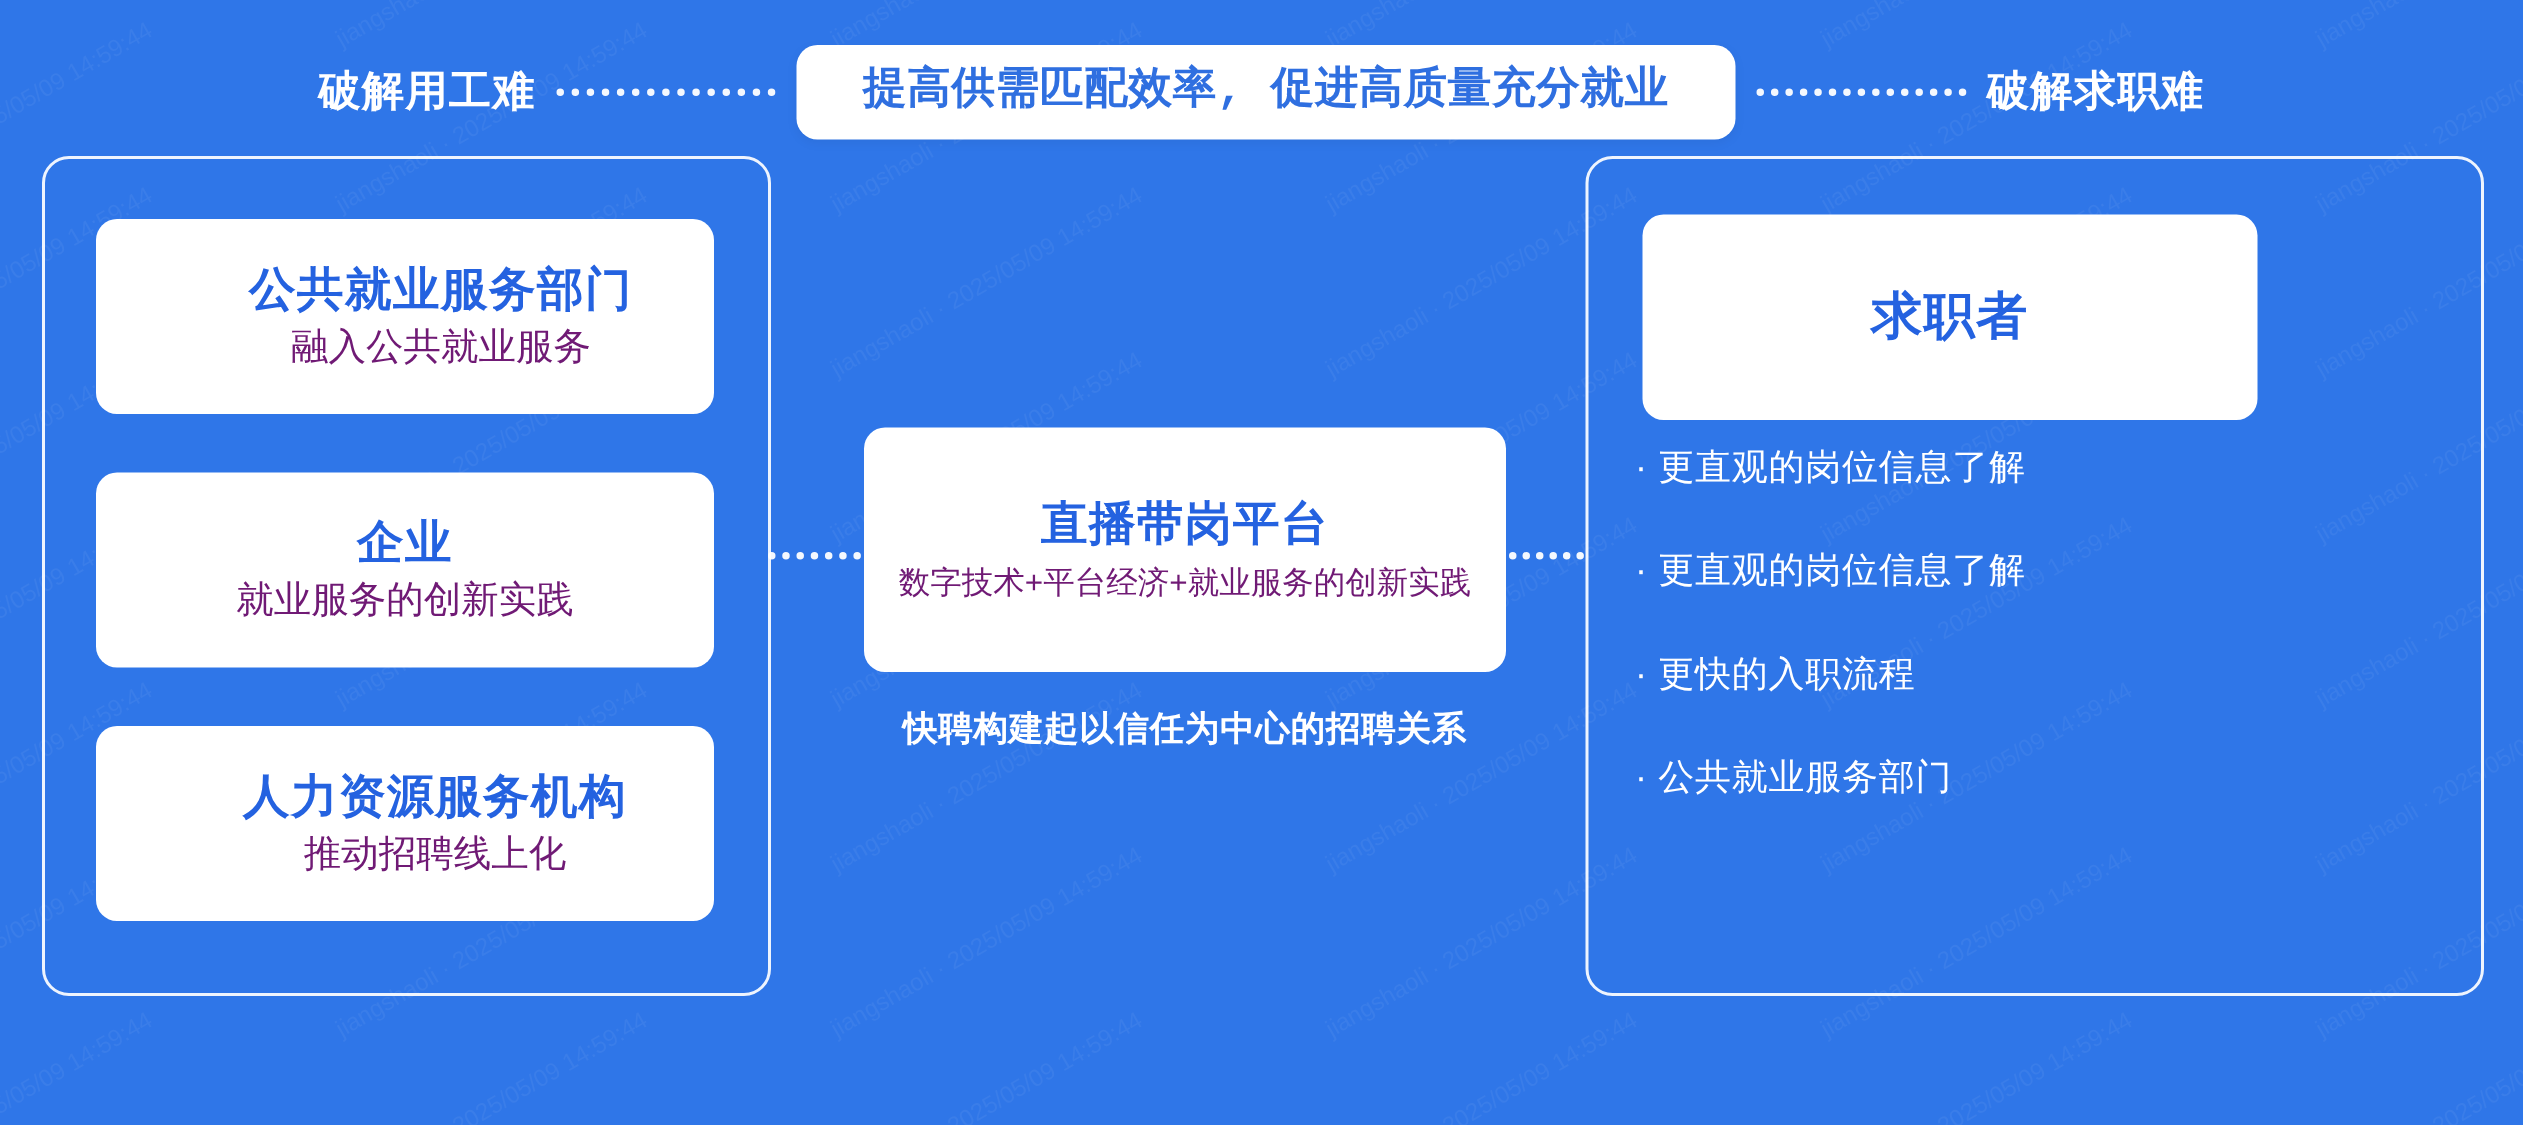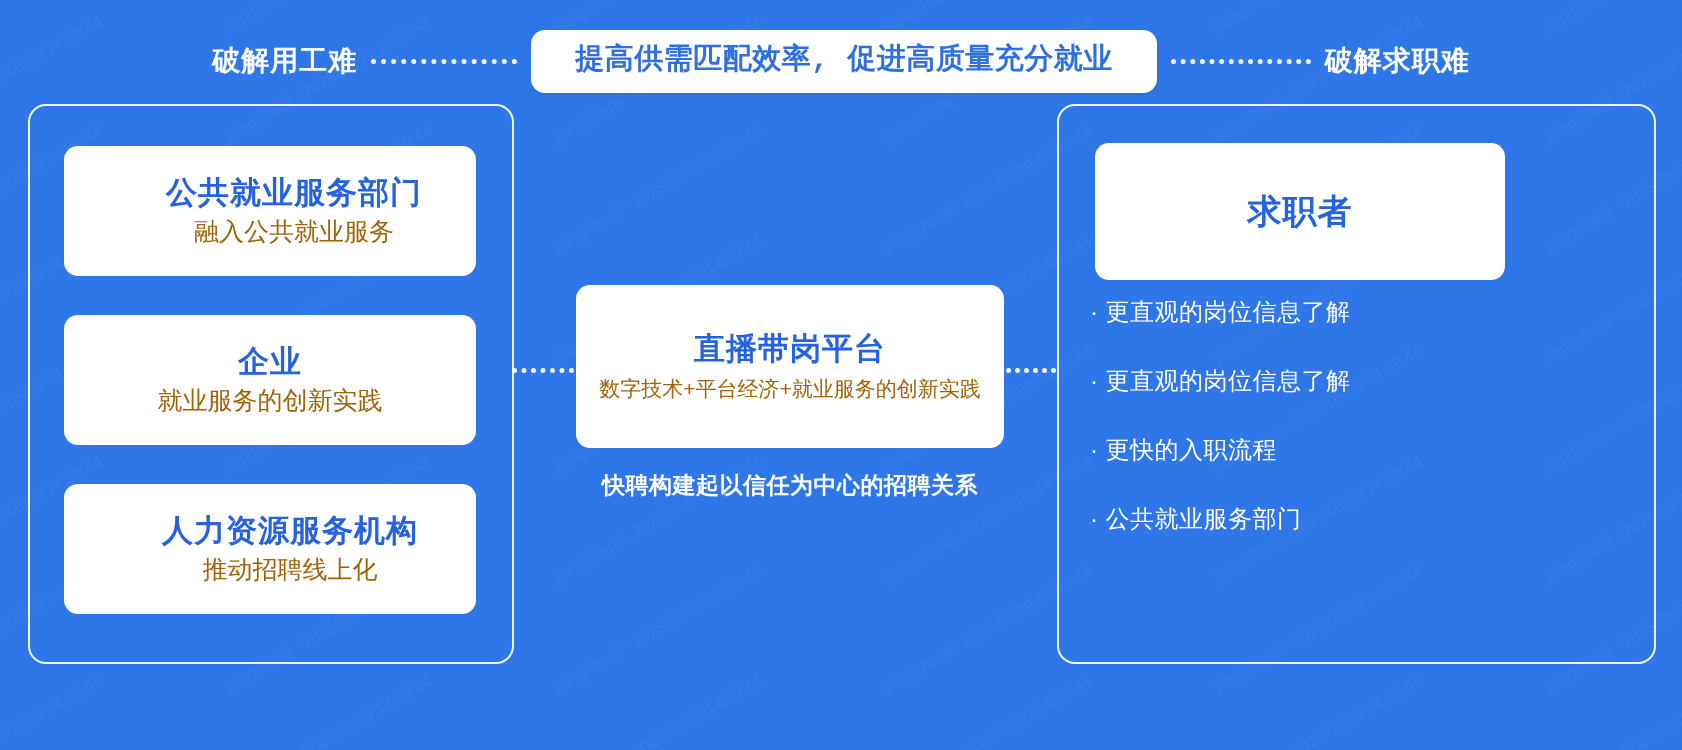--- a/index.html
+++ b/index.html
@@ -99,21 +99,21 @@
     box-sizing: border-box;
     overflow: hidden;
   }
   .card-title {
     color: #2462e0;
     font-weight: bold;
     letter-spacing: 1px;
     line-height: 1.12;
   }
   .card-sub {
-    color: #a16207;
+    color: #701a75;
     line-height: 1.2;
   }
 
   .left-card { left: 64px; width: 412px; height: 130px; }
   .left-card .card-title { font-size: 31px; }
   .left-card .card-sub   { font-size: 25px; margin-top: 6px; }
   #card-public  { top: 146px; padding-left: 48px; }
   #card-company { top: 315px; }
   #card-hr      { top: 484px; padding-left: 40px; }
 

